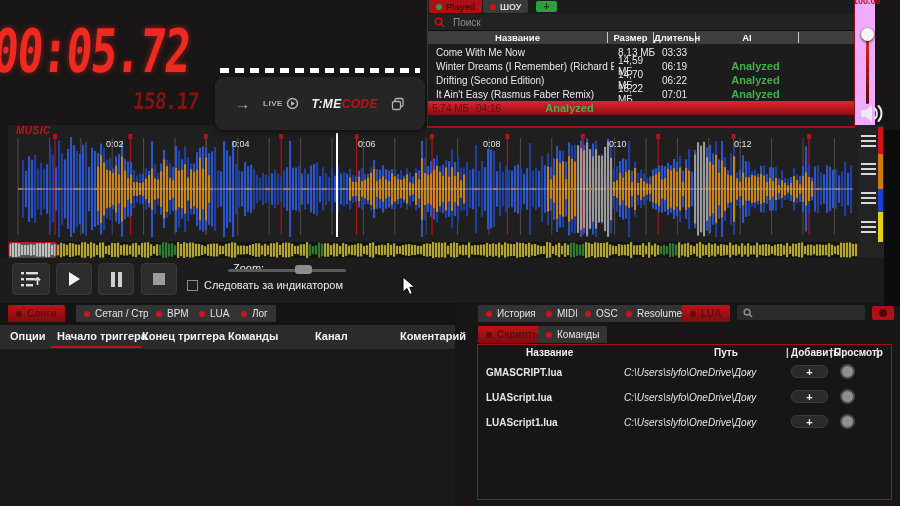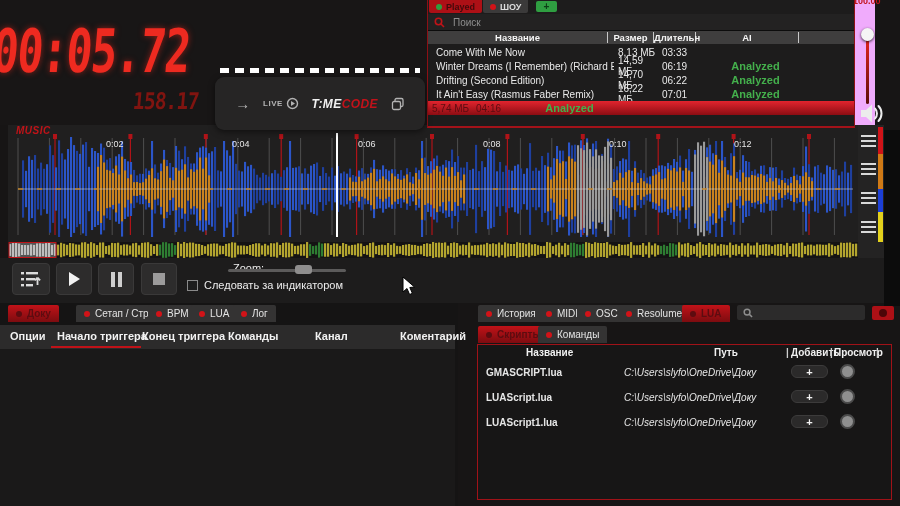--- a/index.html
+++ b/index.html
@@ -1056,21 +1056,21 @@
     <div class="abs" id="zoom-thumb"></div>
     <div class="abs" id="follow-box"></div>
     <div class="abs" id="follow-lab">Следовать за индикатором</div>
   </div>
 
   <div class="abs" id="gutter-r"></div>
 
   <div class="abs" id="panel-bl">
     <div class="btab sel" style="left:8px">
       <span class="dot" style="background:#5d0c10"></span>
-      <span>Доку</span>
+      <span>Сонги</span>
       </div>
     <div class="btab" style="left:76px">
       <span class="dot" style="background:#d11318"></span>
       <span>Сетап / Стрик</span>
       </div>
     <div class="btab" style="left:148px">
       <span class="dot" style="background:#d11318"></span>
       <span>BPM</span>
       </div>
     <div class="btab" style="left:191px">

